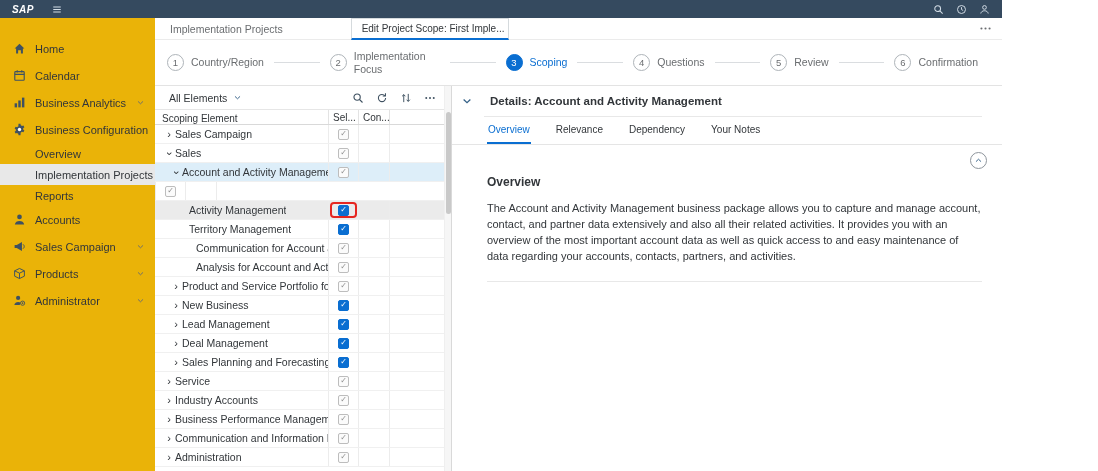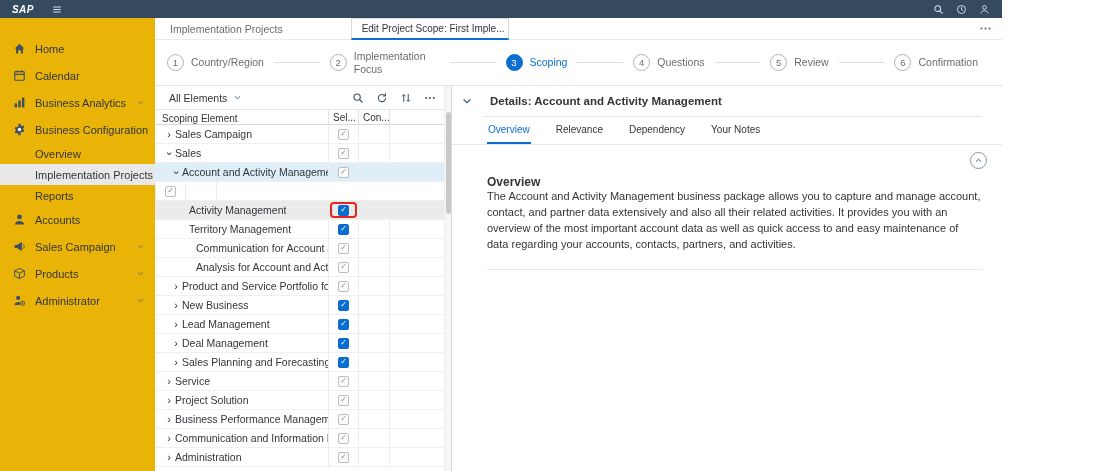--- a/index.html
+++ b/index.html
@@ -91,21 +91,21 @@
   .dchev svg{width:12px;height:12px}
   .dtitle{margin-left:17px;font-size:11.5px;font-weight:700;color:#32363a;white-space:nowrap}
   .dline{border-bottom:1px solid #e8e8e8;margin:0 20px 0 32px}
   .dtabs{height:28px;display:flex;align-items:flex-end;gap:24px;padding-left:35px;border-bottom:1px solid #e5e5e5}
   .dtab{font-size:10px;color:#32363a;padding:6px 1px 7px;border-bottom:2px solid transparent;cursor:pointer;white-space:nowrap}
   .dtab.active{color:var(--accent,#0a6ed1);border-bottom-color:var(--accent,#0a6ed1)}
   .circle-btn{position:absolute;top:66px;right:15px;width:17px;height:17px;border-radius:50%;border:1px solid #8e959c;background:#fff;color:#346187;display:flex;align-items:center;justify-content:center;cursor:pointer}
   .circle-btn svg{width:9px;height:9px}
   .dbody{padding:30px 20px 0 35px}
   .dsec-title{font-size:12px;font-weight:700;color:#32363a}
-  .dtext{font-size:11px;line-height:1.45;color:#32363a}
+  .dtext{margin-top:12px;font-size:11px;line-height:1.45;color:#32363a}
   .ddivider{margin-top:16px;border:none;border-top:1px solid #e8e8e8}
 </style>
 </head>
 <body>
 
 <div class="page">
 
   <header class="shell">
     <span class="logo">SAP</span>
     <span class="shell-ico menu">
@@ -481,21 +481,21 @@
                 </div>
                 <div class="cell-sel">
                   <span class="cb dim">✓</span>
                 </div>
                 <div class="cell-con"></div>
                 <div class="cell-fill"></div>
               </div>
               <div class="trow">
                 <div class="cell-name" style="padding-left: 8px;">
                   <span class="exp">›</span>
-                  <span class="row-lbl">Project Solution</span>
+                  <span class="row-lbl">Industry Accounts</span>
                 </div>
                 <div class="cell-sel">
                   <span class="cb dim">✓</span>
                 </div>
                 <div class="cell-con"></div>
                 <div class="cell-fill"></div>
               </div>
               <div class="trow">
                 <div class="cell-name" style="padding-left: 8px;">
                   <span class="exp">›</span>

